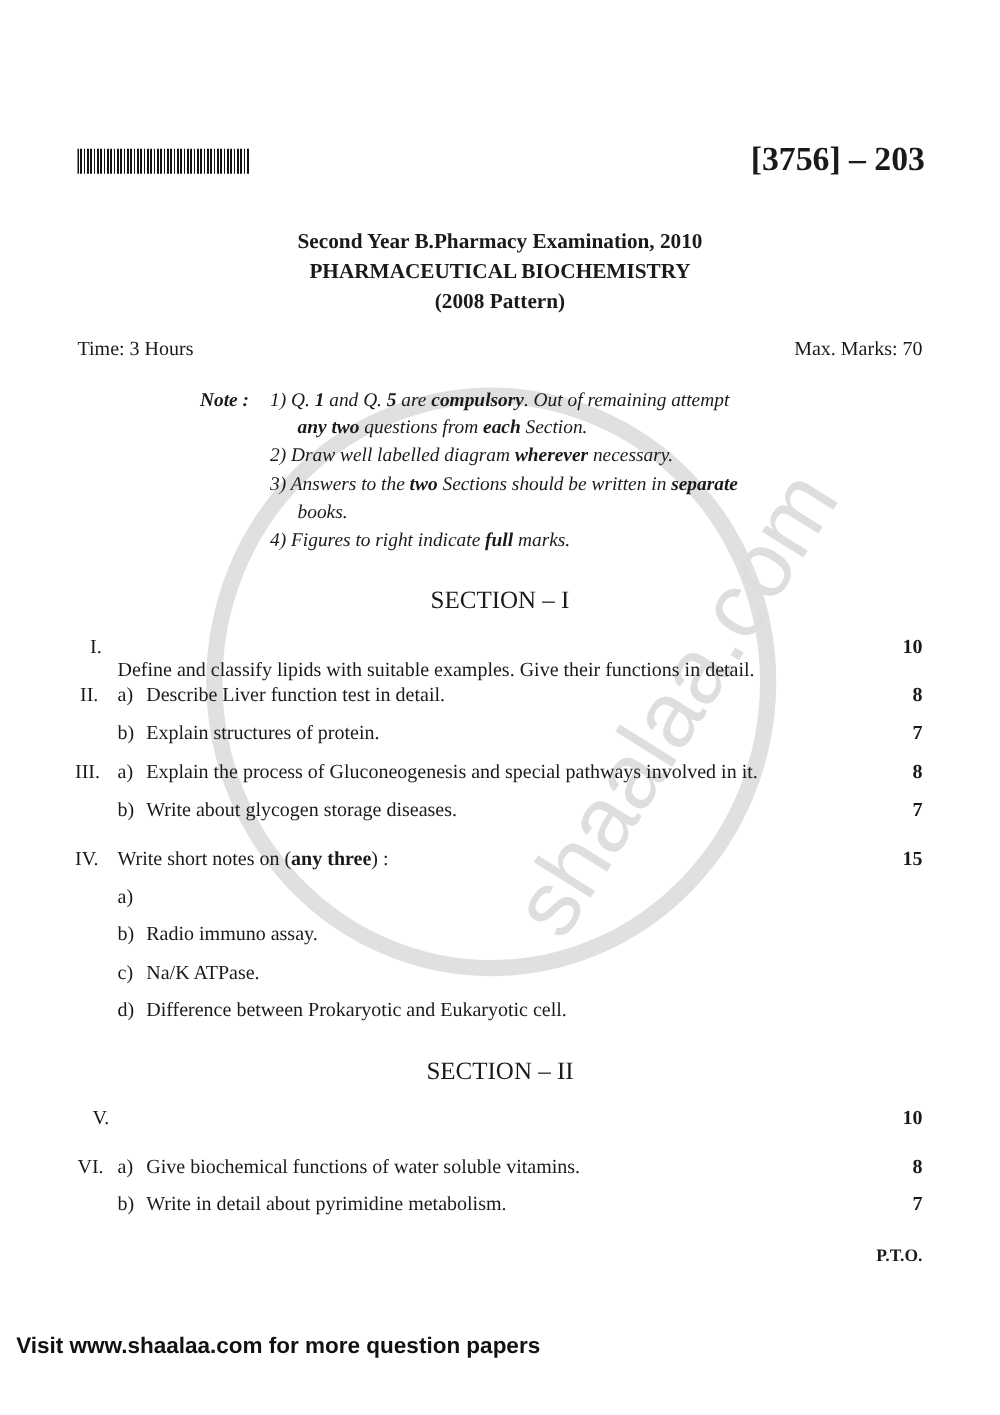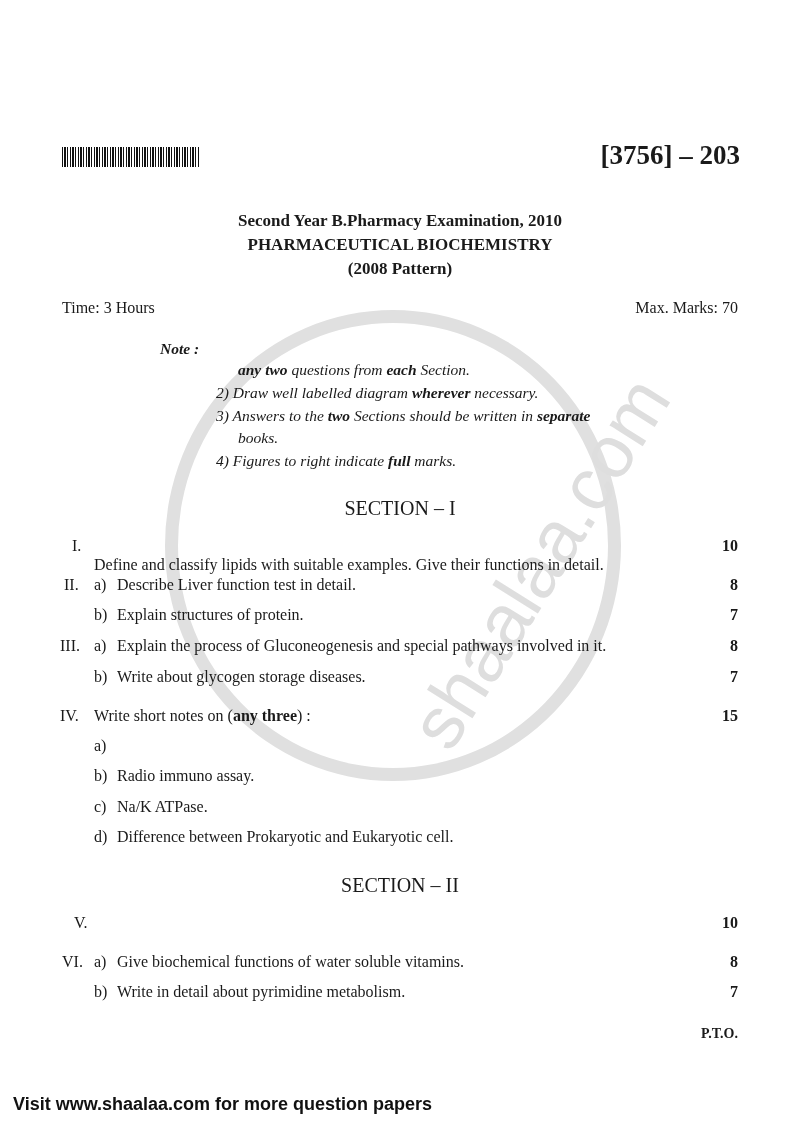--- a/index.html
+++ b/index.html
@@ -1,18 +1,18 @@
 <!DOCTYPE html>
 <html><head>
 <meta charset="utf-8">
 <style>
   html, body { margin: 0; padding: 0; background: #ffffff; }
   body { width: 800px; height: 1132px; position: relative; overflow: hidden;
          font-family: "Liberation Serif", serif; color: #1a1a1a; }
-  .abs { position: absolute; white-space: nowrap; margin-top: 28px; }
+  .abs { position: absolute; white-space: nowrap; }
   .barcode { left: 62px; top: 119px; width: 138px; height: 20px;
              background: repeating-linear-gradient(90deg, #111 0 1px, #fff 1px 2px, #111 2px 4px, #fff 4px 5px, #111 5px 6px, #fff 6px 8px); }
   .code { right: 60px; top: 112px; font-size: 27px; font-weight: bold; }
   .title { left: 0; width: 800px; text-align: center; font-weight: bold; font-size: 17px; }
   .meta { font-size: 16px; top: 271px; }
   .note { font-size: 15.5px; font-style: italic; }
   .note b { font-style: italic; }
   .sec { left: 0; width: 800px; text-align: center; font-size: 20px; }
   .q { font-size: 16px; }
   .mk { font-size: 16px; font-weight: bold; right: 62px; }
@@ -34,20 +34,23 @@
   <div class="abs code">[3756] – 203</div>
 
   <div class="abs title" style="top:183px">Second Year B.Pharmacy Examination, 2010</div>
   <div class="abs title" style="top:207px">PHARMACEUTICAL BIOCHEMISTRY</div>
   <div class="abs title" style="top:231px">(2008 Pattern)</div>
 
   <div class="abs meta" style="left:62px">Time: 3 Hours</div>
   <div class="abs meta" style="right:62px">Max. Marks: 70</div>
 
   <div class="abs note" style="left:160px; top:312px"><b>Note :</b></div>
+  <div class="abs note" style="left:216px; top:312px">
+    <span>1)</span> Q. <b>1</b> and Q. <b>5</b> are <b>compulsory</b>. Out of remaining attempt
+  </div>
   <div class="abs note" style="left:238px; top:333px"><b>any two</b> questions from <b>each</b> Section.</div>
   <div class="abs note" style="left:216px; top:356px"><span>2)</span> Draw well labelled diagram <b>wherever</b> necessary.</div>
   <div class="abs note" style="left:216px; top:379px"><span>3)</span> Answers to the <b>two</b> Sections should be written in <b>separate</b></div>
   <div class="abs note" style="left:238px; top:401px">books.</div>
   <div class="abs note" style="left:216px; top:424px"><span>4)</span> Figures to right indicate <b>full</b> marks.</div>
 
   <div class="abs sec" style="top:469px">SECTION – I</div>
 
   <div class="abs q" style="left:72px; top:509px">I.</div>
   <div class="abs q" style="left:94px; top:528px">Define and classify lipids with suitable examples. Give their functions in detail.</div>

